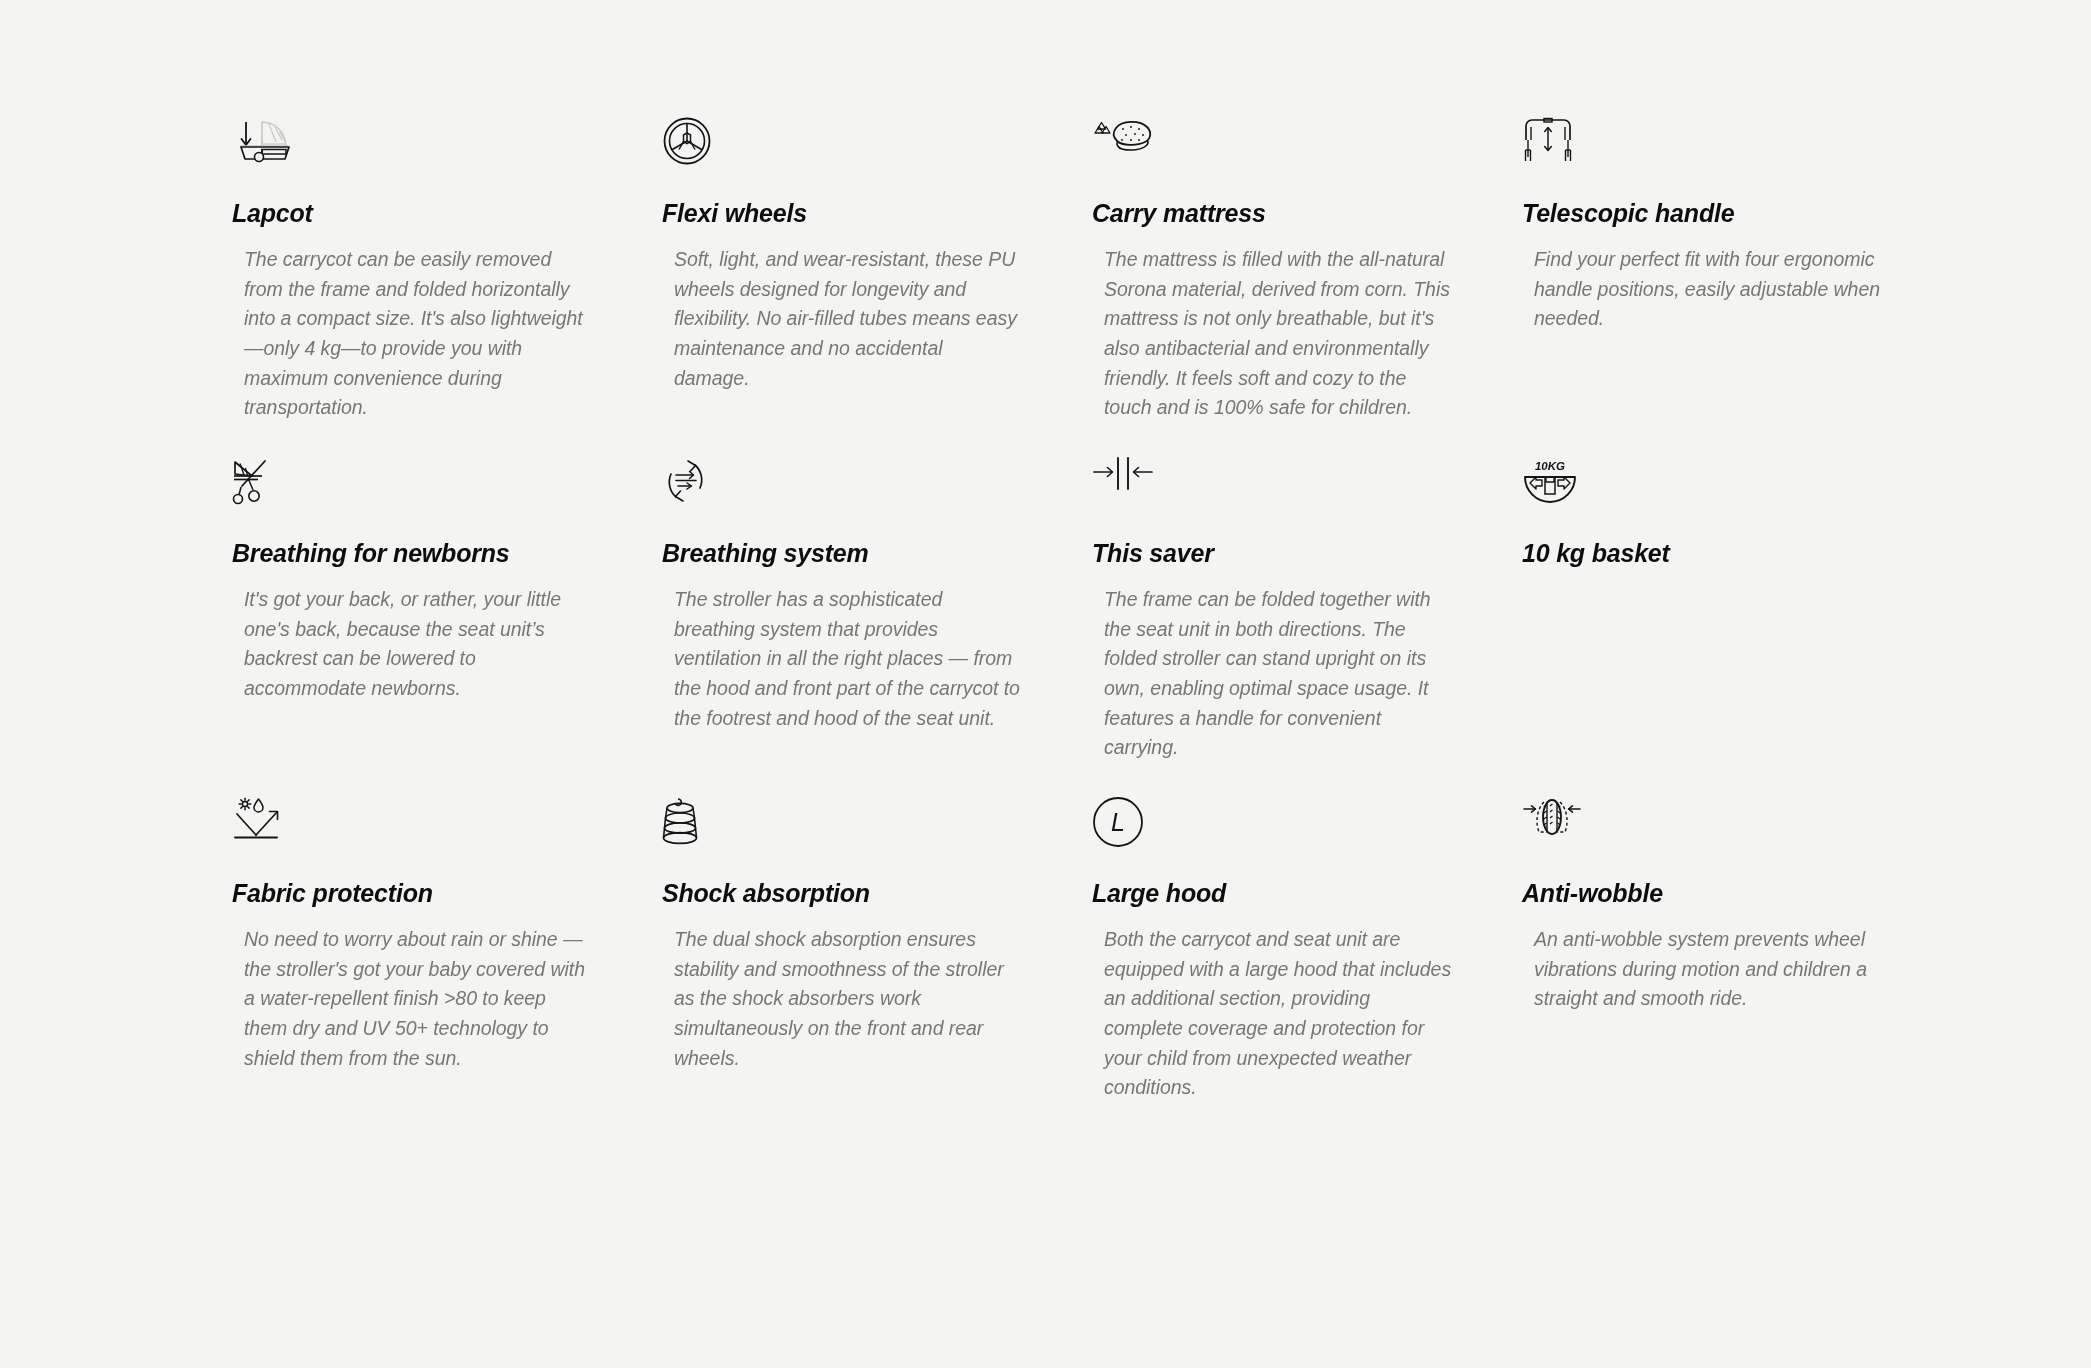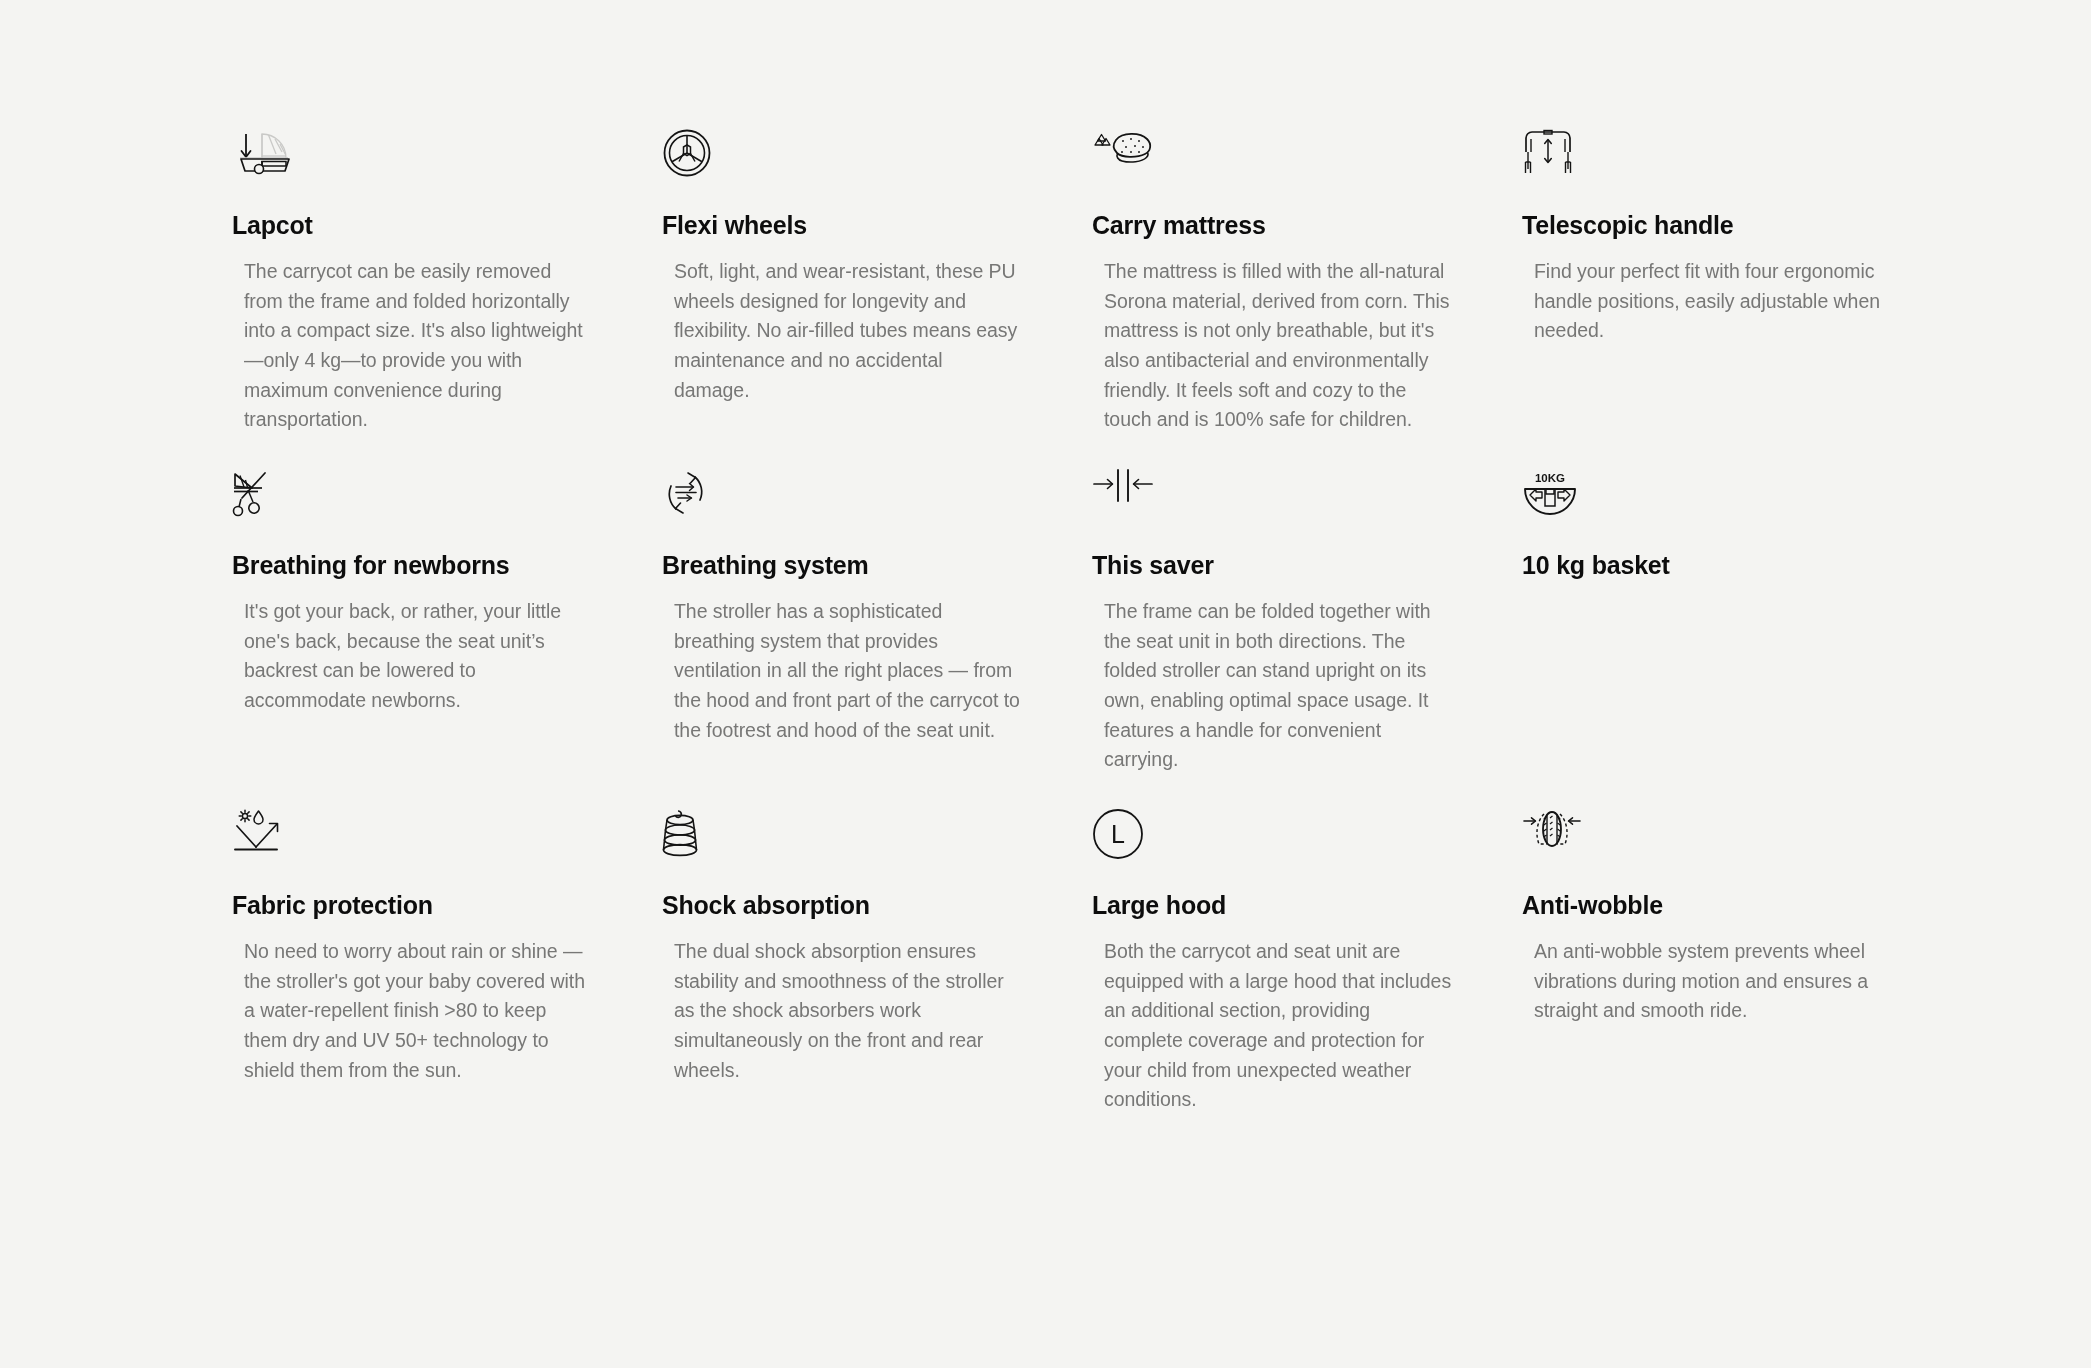--- a/index.html
+++ b/index.html
@@ -11,25 +11,26 @@
     height: 1368px;
     background: #f4f4f2;
     font-family: "Liberation Sans", sans-serif;
     -webkit-font-smoothing: antialiased;
     overflow: hidden;
   }
 
   #features-grid {
     position: absolute;
     left: 232px;
-    top: 128px;
+    top: 116px;
     width: 1720px;
     display: grid;
     grid-template-columns: repeat(4, 430px);
     grid-template-rows: 340px 340px 340px;
+    font-style: italic;
   }
 
   .feature-card {
     width: 372px;
     box-sizing: border-box;
   }
 
   .feature-icon {
     height: 60px;
     display: flex;
@@ -284,16 +285,16 @@
         <path d="M25 6.5 L25 35.5" stroke-width="1.4"></path>
         <path d="M35 6.5 L35 35.5" stroke-width="1.4"></path>
         <g stroke-width="1.2">
           <path d="M21.8 11 L24.5 9 M21.8 17 L24.5 15 M21.8 23 L24.5 21 M21.8 29 L24.5 27"></path>
           <path d="M38.2 11 L35.5 9 M38.2 17 L35.5 15 M38.2 23 L35.5 21 M38.2 29 L35.5 27"></path>
           <path d="M28 10 L30.5 8 M28 16 L30.5 14 M28 22 L30.5 20 M28 28 L30.5 26"></path>
         </g>
       </svg>
     </div>
     <div class="feature-title">Anti-wobble</div>
-    <p class="feature-desc">An anti-wobble system prevents wheel vibrations during motion and ensures a straight and smooth ride.</p>
+    <p class="feature-desc">An anti-wobble system prevents wheel vibrations during motion and children a straight and smooth ride.</p>
   </div>
 
 </div>
 
 </body></html>

